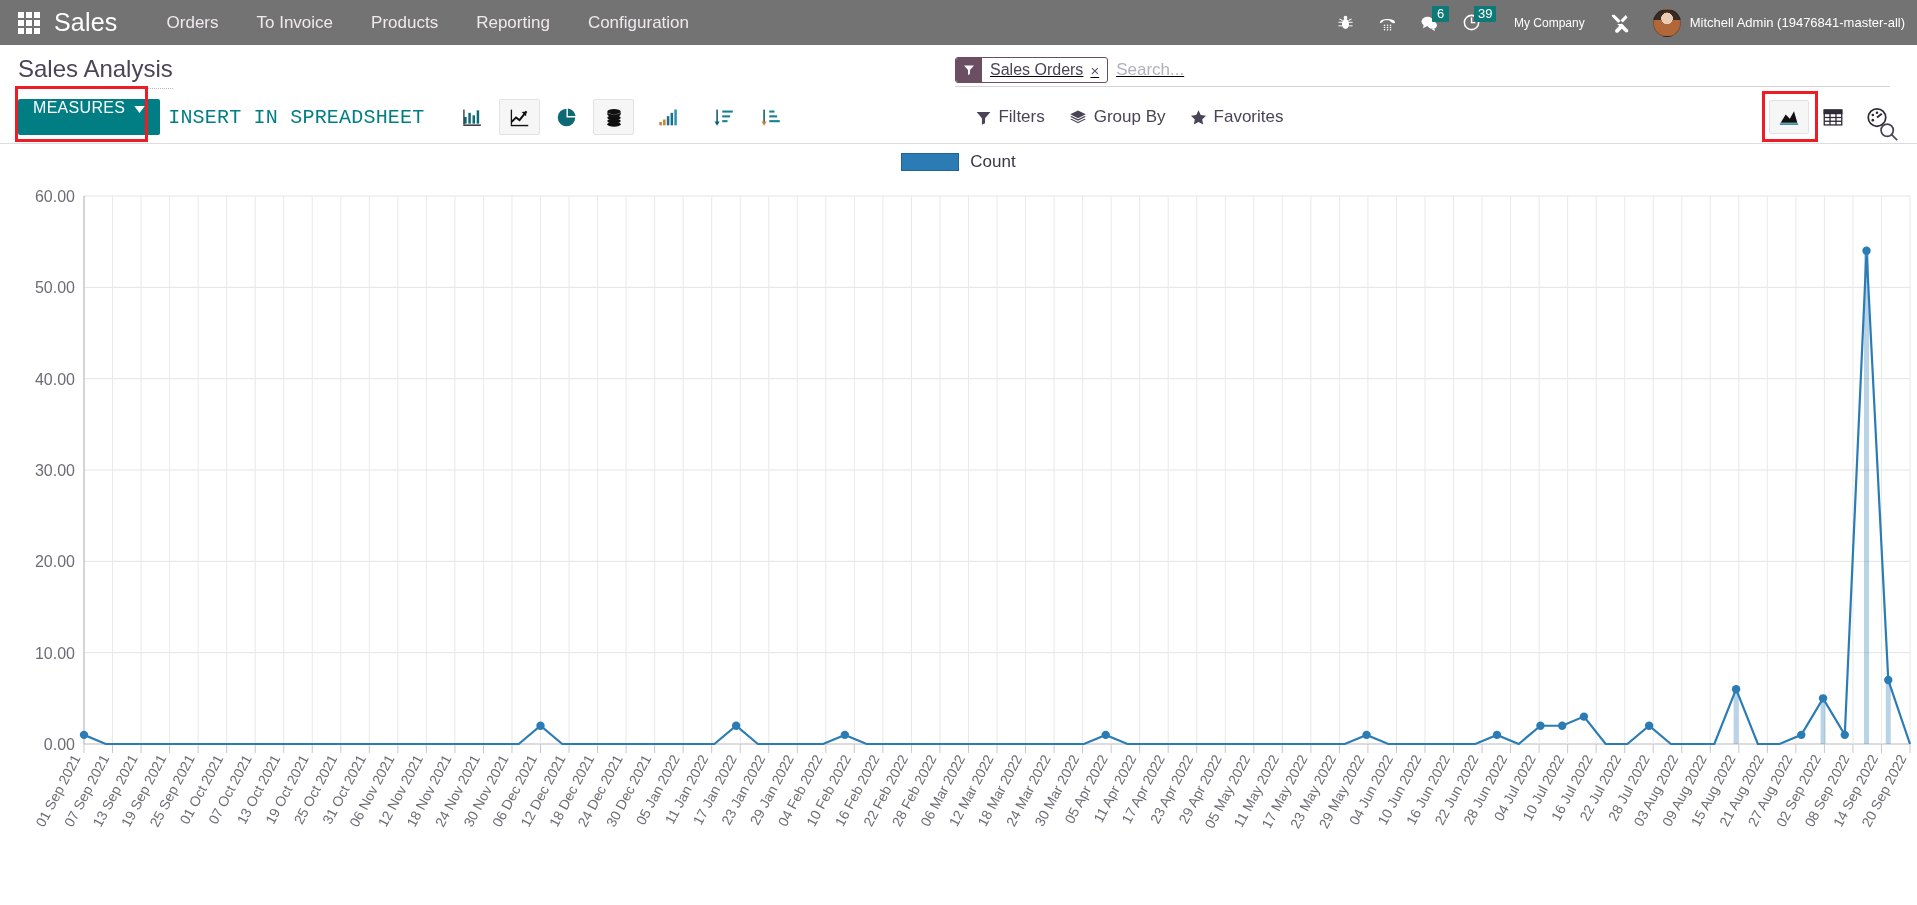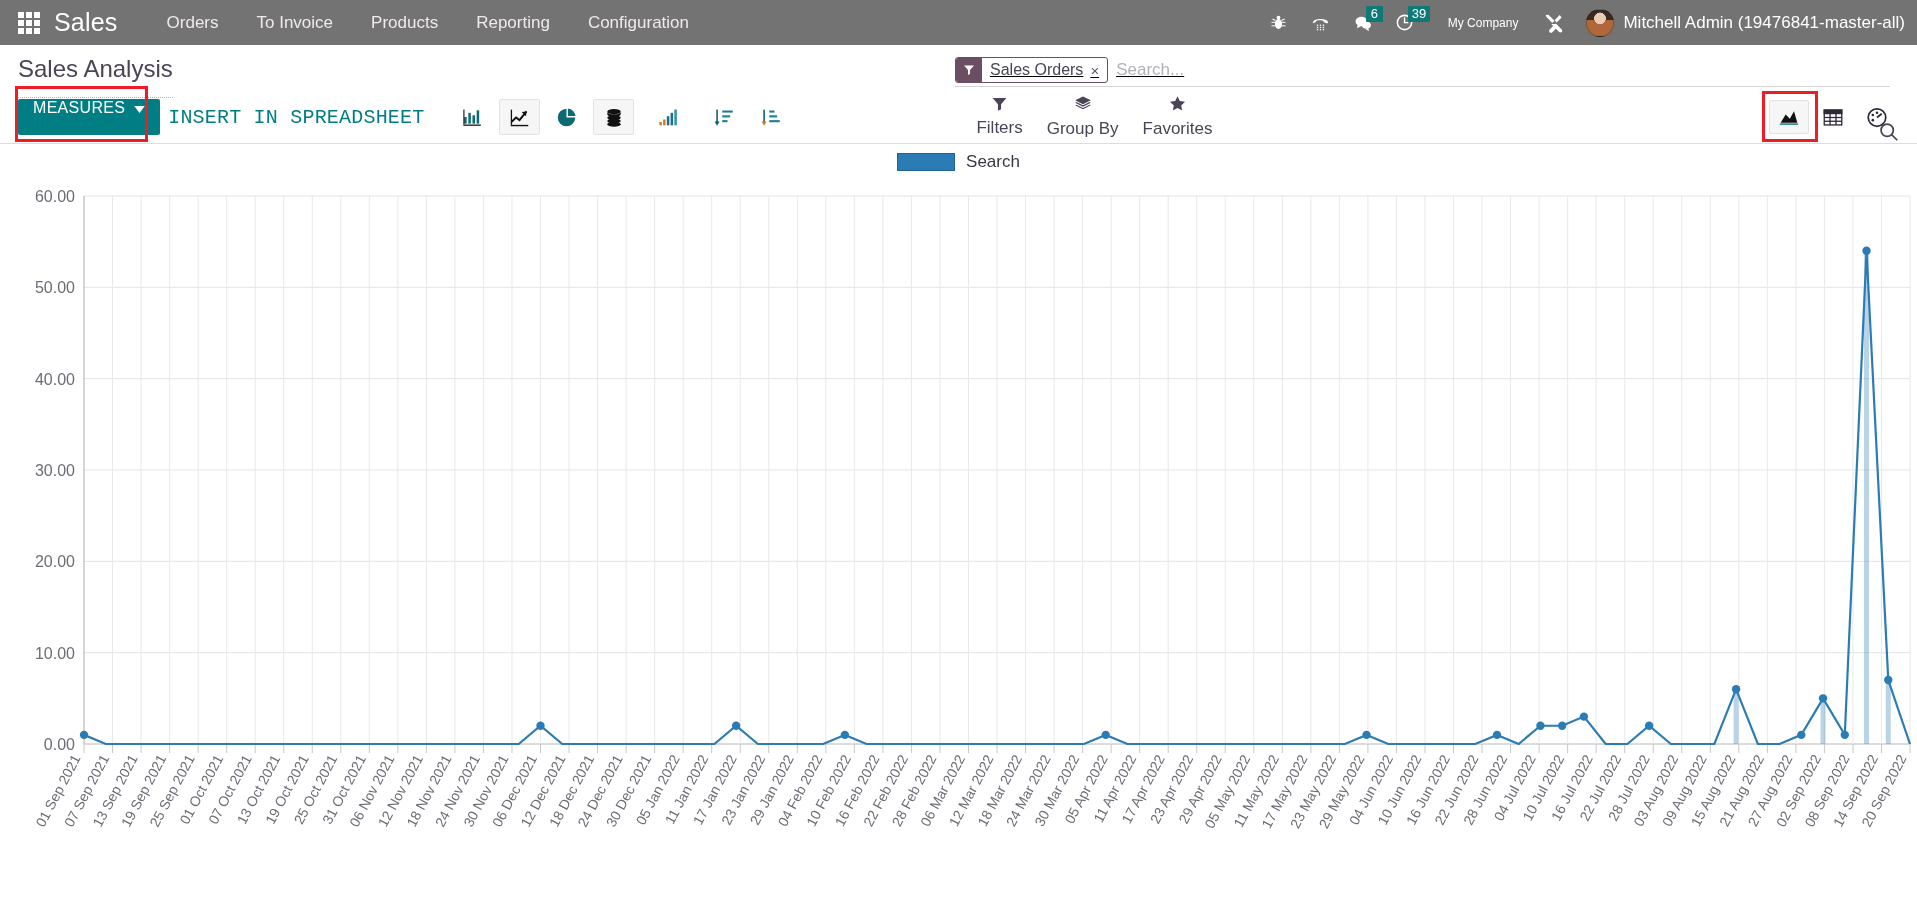--- a/index.html
+++ b/index.html
@@ -82,42 +82,42 @@
     border-radius: 50%;
     margin: 0 9px 0 12px;
     background:
       radial-gradient(circle at 50% 32%, #e8cdb4 0 26%, transparent 27%),
       linear-gradient(#3a2b22 0 38%, #b0683a 38% 100%);
     background-color: #8a5a3b;
     overflow: hidden;
     flex: 0 0 auto;
     border: 1px solid rgba(0,0,0,.25);
   }
-  #user-name { font-size: 17px; color: #ffffff; white-space: nowrap; cursor: pointer; }
+  #user-name { font-size: 13px; color: #ffffff; white-space: nowrap; cursor: pointer; }
 
   
   #control-panel {
     background: #ffffff;
     border-bottom: 1px solid #dfdcdf;
     padding: 0;
     position: relative;
   }
   #cp-row1 {
     display: flex;
     align-items: flex-start;
     height: 46px;
     padding: 10px 18px 0 18px;
     position: relative;
   }
   #page-title {
     font-size: 24px;
     color: #4a4456;
     border-bottom: 1px dotted #b9b5be;
     line-height: 28px;
-    padding-bottom: 14px;
+    padding-bottom: 5px;
     cursor: text;
   }
   #searchwrap {
     position: absolute;
     left: 955px;
     top: 12px;
     display: flex;
     align-items: center;
     width: 935px;
     border-bottom: 1px solid #d6d3d8;
@@ -226,21 +226,20 @@
     margin-left: 185px;
   }
   .fbtn {
     color: #4a4456;
     font-size: 17px;
     display: inline-flex;
     align-items: center;
     gap: 7px;
     cursor: pointer;
     white-space: nowrap;
-    flex-direction: column;
   }
   #view-switcher {
     margin-left: auto;
     display: flex;
     align-items: center;
     gap: 4px;
     position: relative;
     padding-right: 2px;
   }
   .vbtn {
@@ -520,21 +519,21 @@
           <circle cx="7.2" cy="15" r="1.5" fill="#2f2a38"></circle>
         </svg>
       </div>
     </div>
   </div>
 </div>
 
 <div id="chart-area">
   <div id="legend">
     <div id="legend-swatch"></div>
-    <div id="legend-label">Search</div>
+    <div id="legend-label">Count</div>
   </div>
   <svg id="plot" width="1917" height="752">
       <line x1="84" y1="600" x2="1910" y2="600" class="axis-line"></line>
       <text x="75" y="606" class="ylab">0.00</text>
       <line x1="84" y1="508.6666666666667" x2="1910" y2="508.6666666666667" class="grid-h"></line>
       <text x="75" y="514.6666666666667" class="ylab">10.00</text>
       <line x1="84" y1="417.33333333333337" x2="1910" y2="417.33333333333337" class="grid-h"></line>
       <text x="75" y="423.33333333333337" class="ylab">20.00</text>
       <line x1="84" y1="326" x2="1910" y2="326" class="grid-h"></line>
       <text x="75" y="332" class="ylab">30.00</text>

